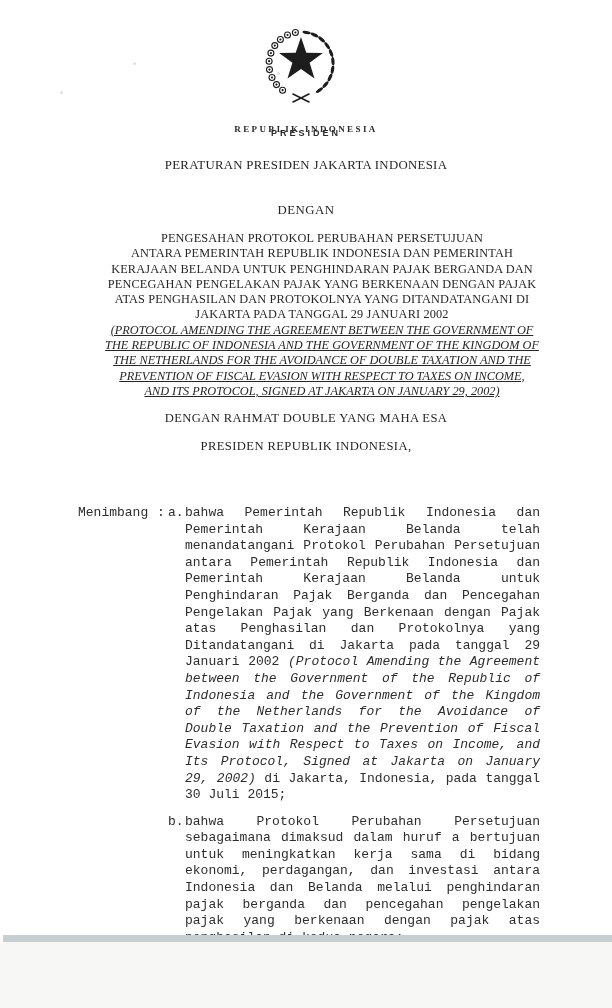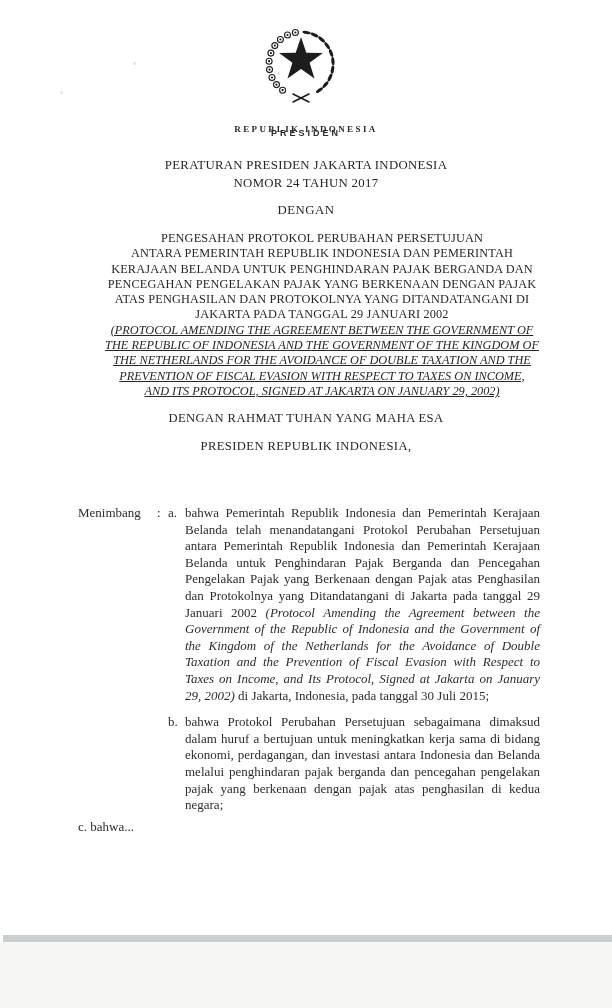--- a/index.html
+++ b/index.html
@@ -25,21 +25,21 @@
   .tentang   { top:203px; font-size:12.8px; letter-spacing:.5px; color:#262626; }
 
   .subject { top:231px; font-size:12.3px; line-height:15.3px; letter-spacing:.15px; color:#262626; }
   .subject .en { font-style:italic; letter-spacing:0;text-decoration:underline; }
   .lines { white-space:pre-line;padding-left:32px; }
 
   .invocation { top:411px; font-size:12.6px; letter-spacing:.4px; color:#262626; }
   .authority  { top:439px; font-size:12.6px; letter-spacing:.4px; color:#262626; }
 
   
-  .considerations { position:absolute; top:505px; left:78px; width:462px; font-size:13px; line-height:16.6px; color:#2d2d2d; }
+  .considerations { position:absolute; top:505px; left:78px; width:462px; font-size:13px; line-height:16.6px; color:#2d2d2d;font-family:Liberation Mono, monospace; }
   .cons-row { display:grid; grid-template-columns:79px 11px 17px 1fr; }
   .cons-row.second { margin-top:10px; }
   .cons-text { text-align:justify; }
   .italic { font-style:italic; }
   .catchword { text-align:left; padding-right:20px; margin-top:5px; }
 
   
   .scan-band { position:absolute; left:3px; right:0; top:935px; height:7px; background:#c9cfd0; border-bottom:1px solid #bcc3c5; }
   .scan-foot { position:absolute; left:0; right:0; top:942px; bottom:0; background:#f7f8f6; }
   .speck { position:absolute; width:3px; height:3px; border-radius:50%; background:#9a9a9a; opacity:.3; }
@@ -101,39 +101,38 @@
         <line x1="53" y1="70" x2="37" y2="78"></line>
       </g>
     </svg>
   </div>
 
   <div class="abs-center letterhead-1">PRESIDEN</div>
   <div class="abs-center letterhead-2">REPUBLIK INDONESIA</div>
 
   <div class="abs-center law-title">
     <div>PERATURAN PRESIDEN JAKARTA INDONESIA</div>
-    <div>NOMOR 24 TAHUN 2017</div>
   </div>
   <div class="abs-center tentang">DENGAN</div>
 
   <div class="abs-center subject">
     <div class="lines">PENGESAHAN PROTOKOL PERUBAHAN PERSETUJUAN
 ANTARA PEMERINTAH REPUBLIK INDONESIA DAN PEMERINTAH
 KERAJAAN BELANDA UNTUK PENGHINDARAN PAJAK BERGANDA DAN
 PENCEGAHAN PENGELAKAN PAJAK YANG BERKENAAN DENGAN PAJAK
 ATAS PENGHASILAN DAN PROTOKOLNYA YANG DITANDATANGANI DI
 JAKARTA PADA TANGGAL 29 JANUARI 2002</div>
     <div class="lines en">(PROTOCOL AMENDING THE AGREEMENT BETWEEN THE GOVERNMENT OF
 THE REPUBLIC OF INDONESIA AND THE GOVERNMENT OF THE KINGDOM OF
 THE NETHERLANDS FOR THE AVOIDANCE OF DOUBLE TAXATION AND THE
 PREVENTION OF FISCAL EVASION WITH RESPECT TO TAXES ON INCOME,
 AND ITS PROTOCOL, SIGNED AT JAKARTA ON JANUARY 29, 2002)</div>
   </div>
 
-  <div class="abs-center invocation">DENGAN RAHMAT TUHAN YANG MAHA ESA</div>
+  <div class="abs-center invocation">DENGAN RAHMAT DOUBLE YANG MAHA ESA</div>
   <div class="abs-center authority">PRESIDEN REPUBLIK INDONESIA,</div>
 
   <div class="considerations">
     <div class="cons-row">
       <div>Menimbang</div>
       <div>:</div>
       <div>a.</div>
       <div class="cons-text"><span>bahwa Pemerintah Republik Indonesia dan Pemerintah Kerajaan Belanda telah menandatangani Protokol Perubahan Persetujuan antara Pemerintah Republik Indonesia dan Pemerintah Kerajaan Belanda untuk Penghindaran Pajak Berganda dan Pencegahan Pengelakan Pajak yang Berkenaan dengan Pajak atas Penghasilan dan Protokolnya yang Ditandatangani di Jakarta pada tanggal 29 Januari 2002 </span><span class="italic">(Protocol Amending the Agreement between the Government of the Republic of Indonesia and the Government of the Kingdom of the Netherlands for the Avoidance of Double Taxation and the Prevention of Fiscal Evasion with Respect to Taxes on Income, and Its Protocol, Signed at Jakarta on January 29, 2002)</span><span> di Jakarta, Indonesia, pada tanggal 30 Juli 2015;</span></div>
     </div>
     <div class="cons-row second">

